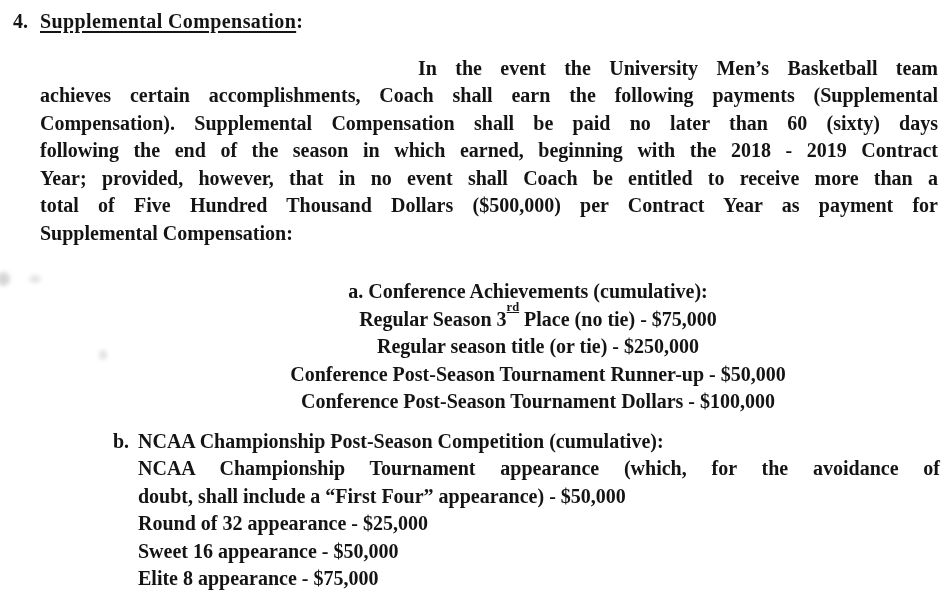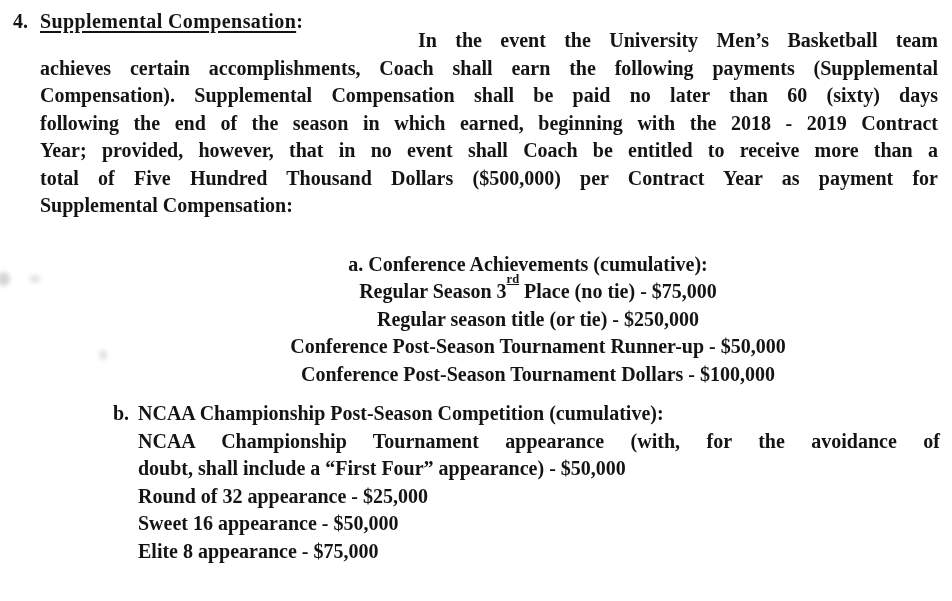--- a/index.html
+++ b/index.html
@@ -20,21 +20,21 @@
     position: absolute;
     left: 40px;
     top: 8px;
     width: 898px;
   }
   .clause-num {
     position: absolute;
     left: -27px;
     top: 0;
   }
-  .line { min-height: 27.5px; }
+  .line { min-height: 27.5px; flex-direction: column; }
   .just {
     text-align: justify;
     text-align-last: justify;
   }
   .first { display: flex; }
   .head-wrap { white-space: nowrap; letter-spacing: 0.4px; }
   .underline {
     text-decoration: underline;
     text-decoration-thickness: 2px;
     text-underline-offset: 3px;
@@ -100,21 +100,21 @@
         <div class="line">Conference Post-Season Tournament Runner-up - $50,000</div>
         <div class="line">Conference Post-Season Tournament Dollars - $100,000</div>
       </div>
     </div>
 
     <div class="sub sub-b">
       <div class="line">
         <span class="sub-label">b.</span><span>NCAA Championship Post-Season Competition (cumulative):</span>
       </div>
       <div class="sub-items">
-        <div class="line just">NCAA Championship Tournament appearance (with, for the avoidance of</div>
+        <div class="line just">NCAA Championship Tournament appearance (which, for the avoidance of</div>
         <div class="line">doubt, shall include a “First Four” appearance) - $50,000</div>
         <div class="line">Round of 32 appearance - $25,000</div>
         <div class="line">Sweet 16 appearance - $50,000</div>
         <div class="line">Elite 8 appearance - $75,000</div>
       </div>
     </div>
 
   </section>
 
   <div class="smudge smudge-1"></div>

